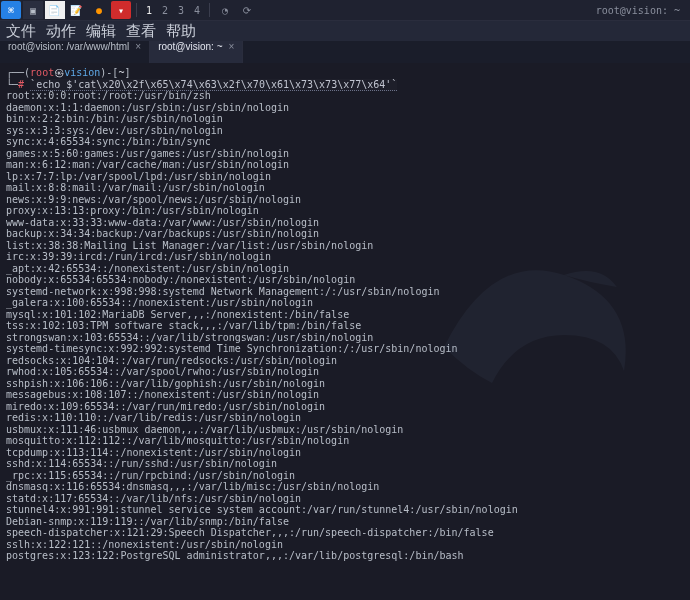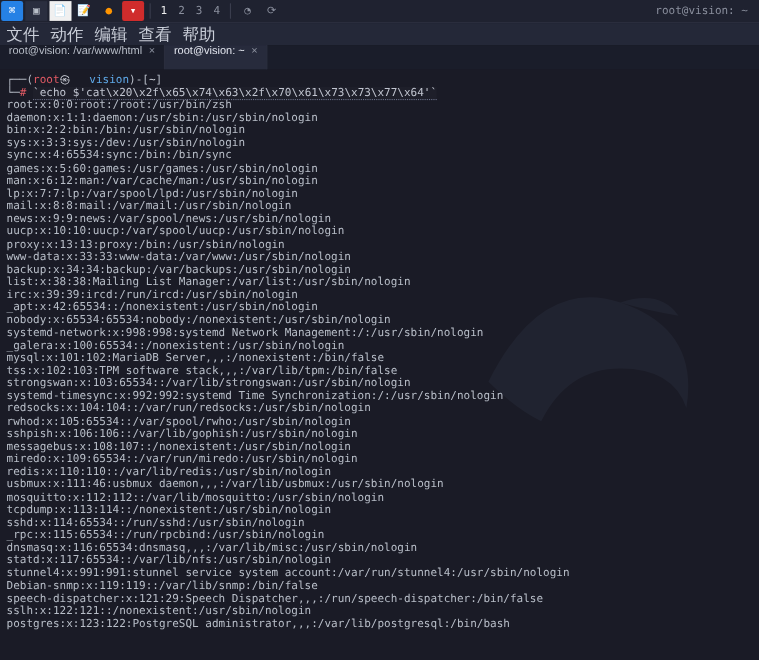--- a/index.html
+++ b/index.html
@@ -89,21 +89,21 @@
   .terminal {
     padding: 4px 6px;
     line-height: 1.15;
     position: relative;
   }
   .prompt-line {
     color: #b8bec8;
   }
   .user-red { color: #e25a64; margin-top: 19px; }
   .at-white { color: #d9dce4; }
-  .host-blue { color: #5fa9e8; margin-left: 17px; }
+  .host-blue { color: #5fa9e8; }
   .path-white { color: #d9dce4; }
   .hash-red { color: #e25a64; }
   .cmd-hl {
     color: #c1c5d0;
     background: rgba(255,255,255,0.02);
     border-bottom: 1px dotted #6a7088;
   }
   .out-line {
     white-space: pre;
     color: #b8bec8;
@@ -179,21 +179,20 @@
       <div class="out-line">root:x:0:0:root:/root:/usr/bin/zsh</div>
       <div class="out-line">daemon:x:1:1:daemon:/usr/sbin:/usr/sbin/nologin</div>
       <div class="out-line">bin:x:2:2:bin:/bin:/usr/sbin/nologin</div>
       <div class="out-line">sys:x:3:3:sys:/dev:/usr/sbin/nologin</div>
       <div class="out-line">sync:x:4:65534:sync:/bin:/bin/sync</div>
       <div class="out-line">games:x:5:60:games:/usr/games:/usr/sbin/nologin</div>
       <div class="out-line">man:x:6:12:man:/var/cache/man:/usr/sbin/nologin</div>
       <div class="out-line">lp:x:7:7:lp:/var/spool/lpd:/usr/sbin/nologin</div>
       <div class="out-line">mail:x:8:8:mail:/var/mail:/usr/sbin/nologin</div>
       <div class="out-line">news:x:9:9:news:/var/spool/news:/usr/sbin/nologin</div>
-      <div class="out-line">uucp:x:10:10:uucp:/var/spool/uucp:/usr/sbin/nologin</div>
       <div class="out-line">proxy:x:13:13:proxy:/bin:/usr/sbin/nologin</div>
       <div class="out-line">www-data:x:33:33:www-data:/var/www:/usr/sbin/nologin</div>
       <div class="out-line">backup:x:34:34:backup:/var/backups:/usr/sbin/nologin</div>
       <div class="out-line">list:x:38:38:Mailing List Manager:/var/list:/usr/sbin/nologin</div>
       <div class="out-line">irc:x:39:39:ircd:/run/ircd:/usr/sbin/nologin</div>
       <div class="out-line">_apt:x:42:65534::/nonexistent:/usr/sbin/nologin</div>
       <div class="out-line">nobody:x:65534:65534:nobody:/nonexistent:/usr/sbin/nologin</div>
       <div class="out-line">systemd-network:x:998:998:systemd Network Management:/:/usr/sbin/nologin</div>
       <div class="out-line">_galera:x:100:65534::/nonexistent:/usr/sbin/nologin</div>
       <div class="out-line">mysql:x:101:102:MariaDB Server,,,:/nonexistent:/bin/false</div>

